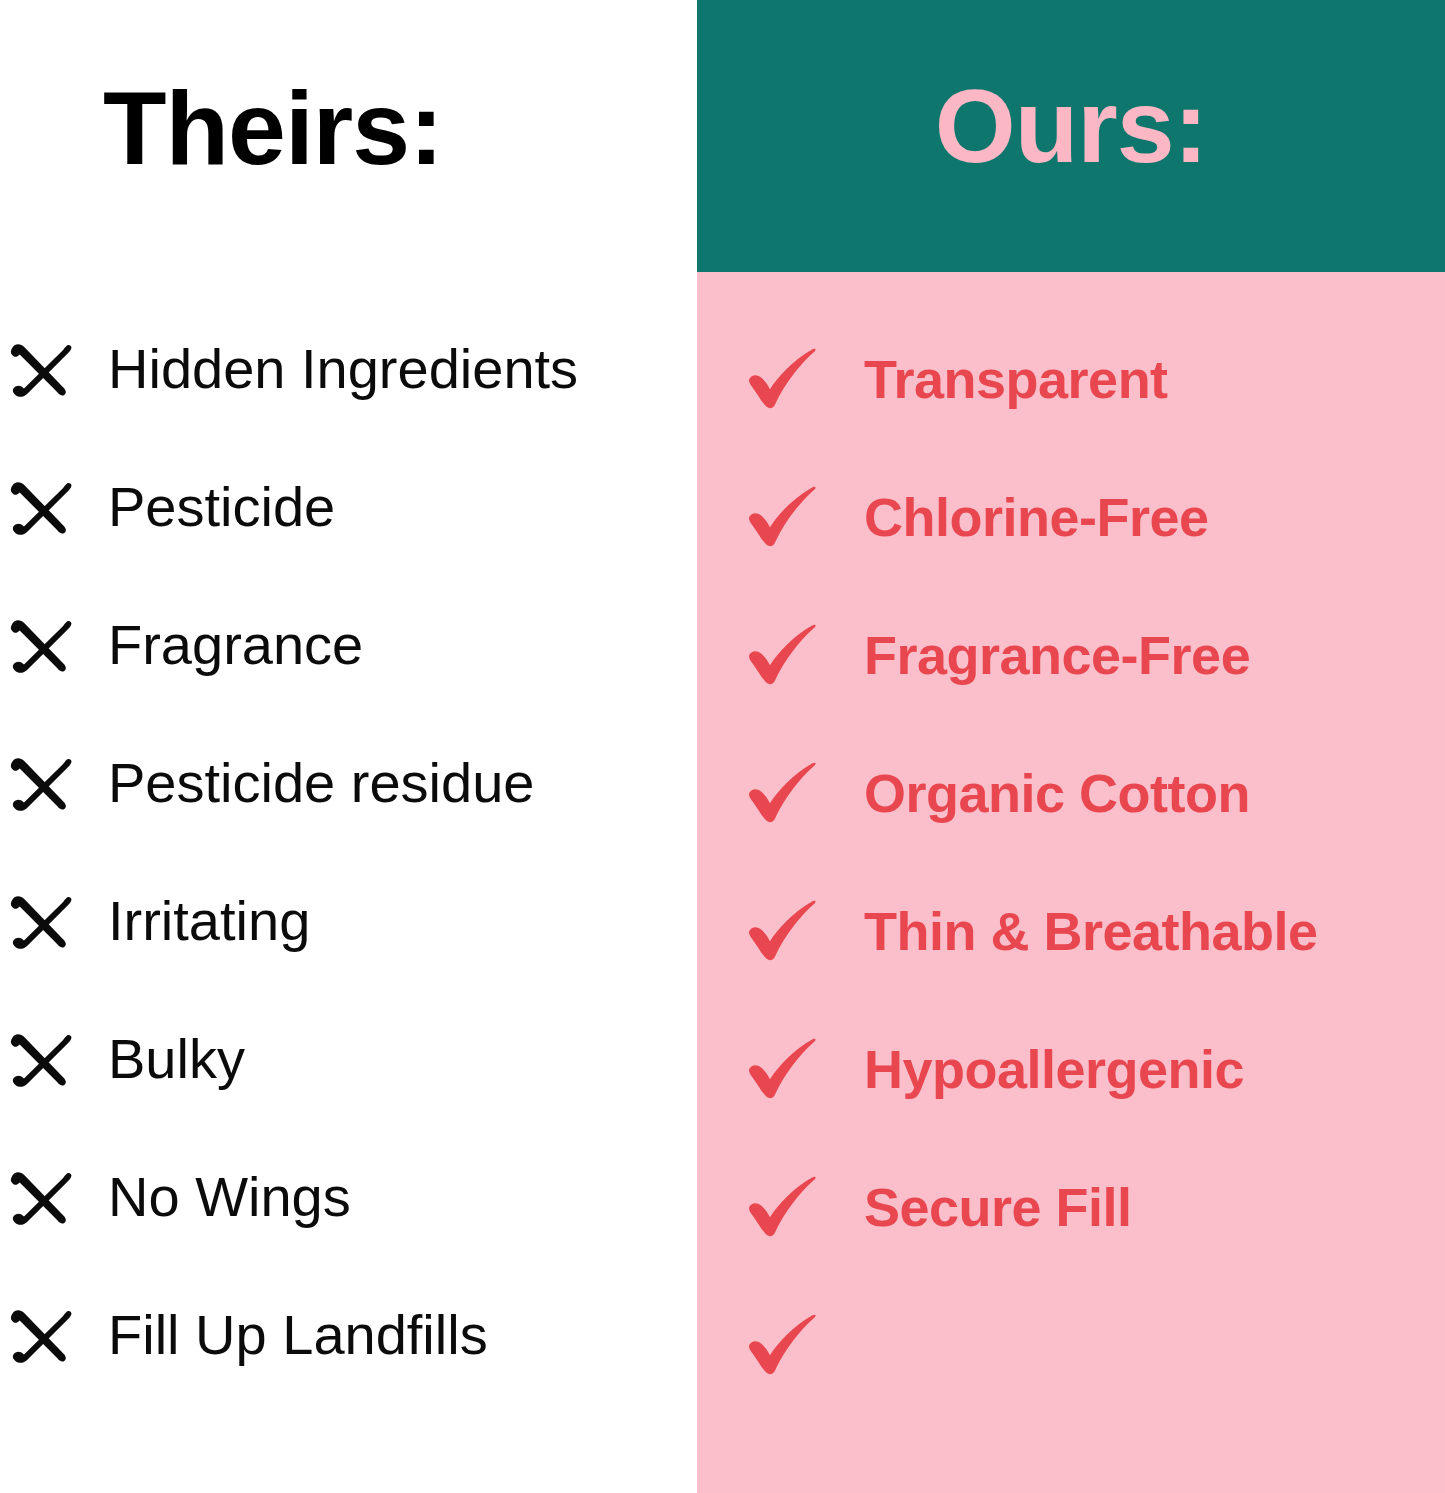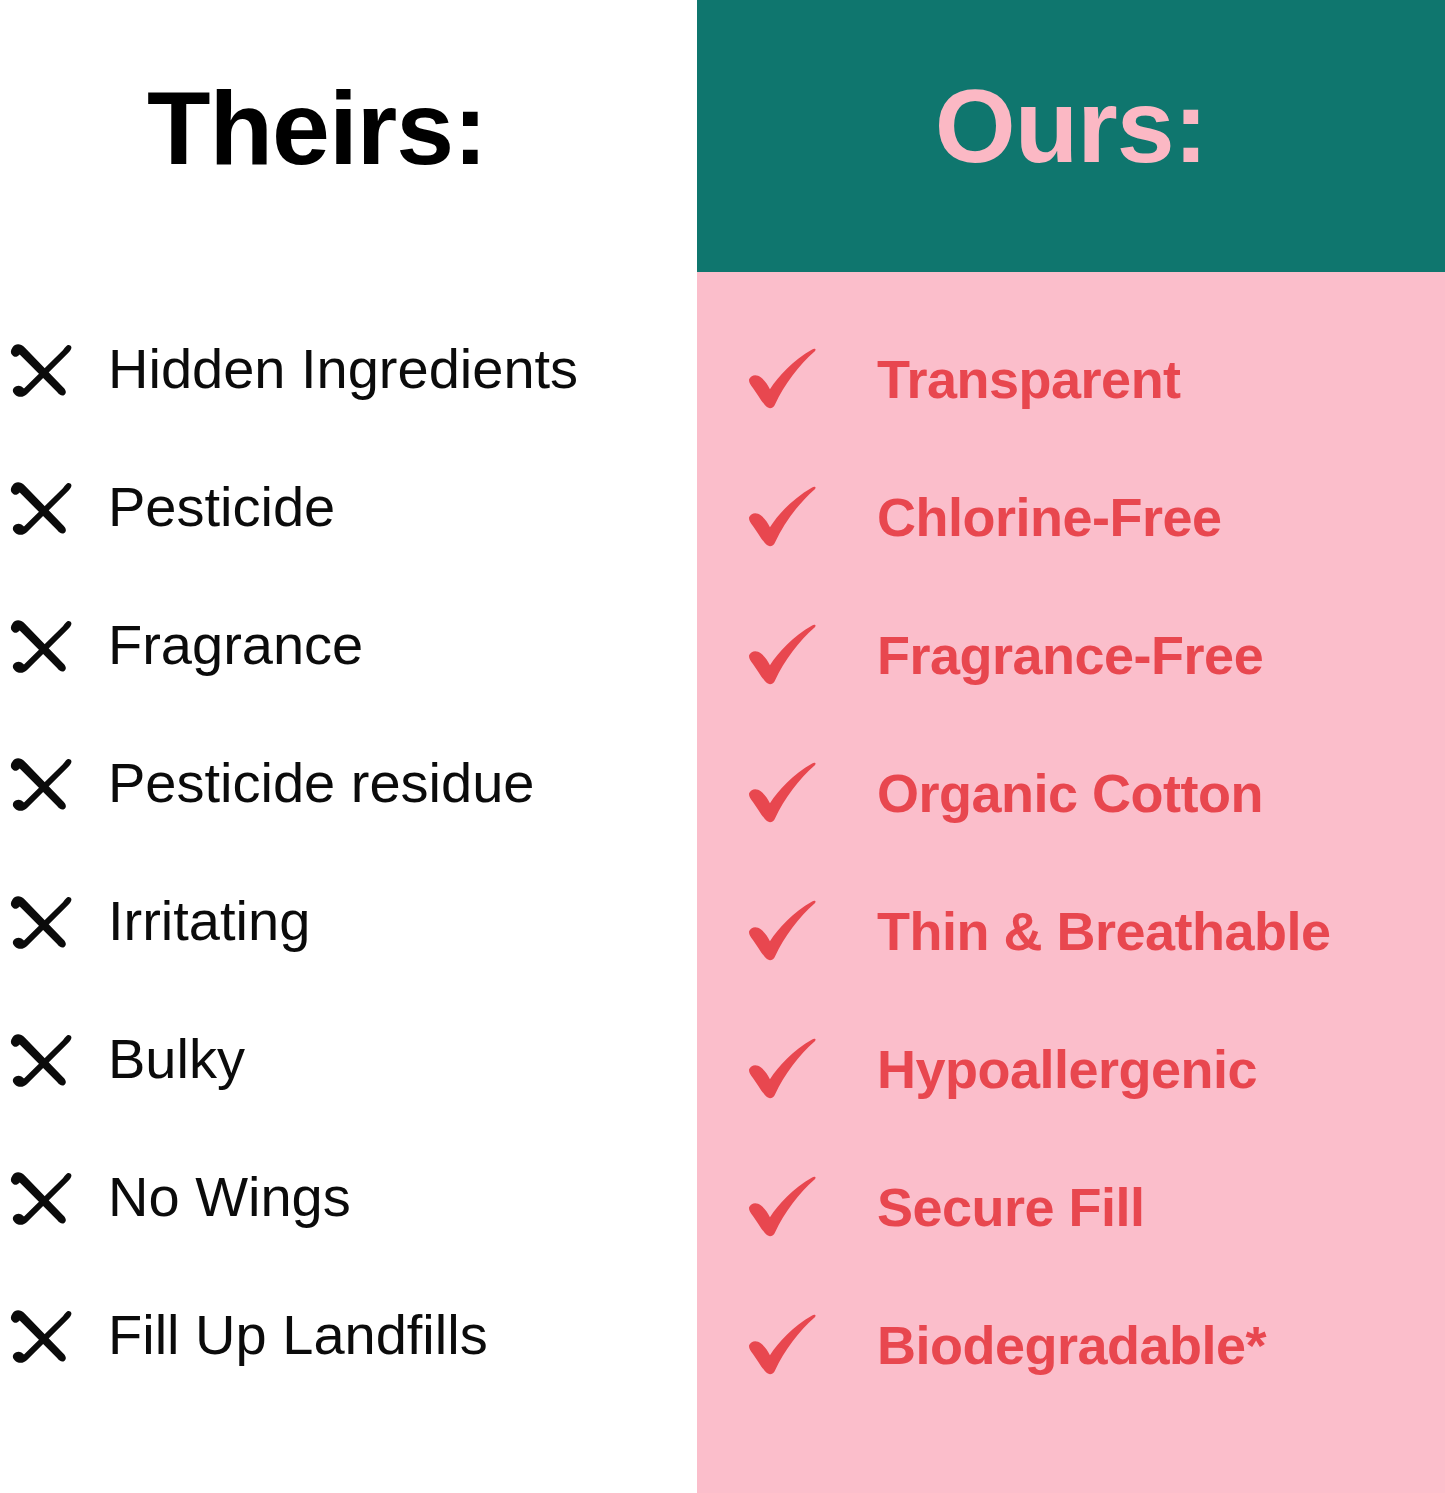--- a/index.html
+++ b/index.html
@@ -63,21 +63,20 @@
   
   .theirs-title {
     position: absolute;
     left: 103px;
     top: 76px;
     font-size: 104px;
     font-weight: 700;
     letter-spacing: -1px;
     color: #000000;
     line-height: 1;
-    margin-left: 44px;
   }
 
   
   .list-left {
     position: absolute;
     left: 0;
     top: 300px;
     width: 817px;
   }
   .list-right {
@@ -113,21 +112,21 @@
     white-space: nowrap;
     line-height: 1;
   }
 
   .row-right .mark {
     width: 78px;
     height: 74px;
     margin-left: 48px;
   }
   .row-right .label {
-    margin-left: 54px;
+    margin-left: 41px;
     font-size: 54px;
     font-weight: 700;
     color: #E8474F;
     letter-spacing: -0.5px;
     white-space: nowrap;
     line-height: 1;
   }
 </style>
 </head>
 <body>
@@ -261,19 +260,18 @@
         <svg class="mark" viewBox="0 0 100 100">
           <path fill="#E8474F" d="M3 50 C6 44 13 43 19 48 C24 52 28 58 31 64 C42 46 62 25 88 10 C91 8 94 9 92 12 C70 31 50 58 38 84 C36 89 31 91 27 88 C22 84 15 72 8 62 C4 57 2 53 3 50 Z"></path>
         </svg>
         <span class="label">Secure Fill</span>
       </div>
 
       <div class="row row-right">
         <svg class="mark" viewBox="0 0 100 100">
           <path fill="#E8474F" d="M3 50 C6 44 13 43 19 48 C24 52 28 58 31 64 C42 46 62 25 88 10 C91 8 94 9 92 12 C70 31 50 58 38 84 C36 89 31 91 27 88 C22 84 15 72 8 62 C4 57 2 53 3 50 Z"></path>
         </svg>
-        <span class="label">Biodegradable*</span>
       </div>
 
     </div>
   </div>
 
 </div>
 
 </body></html>

